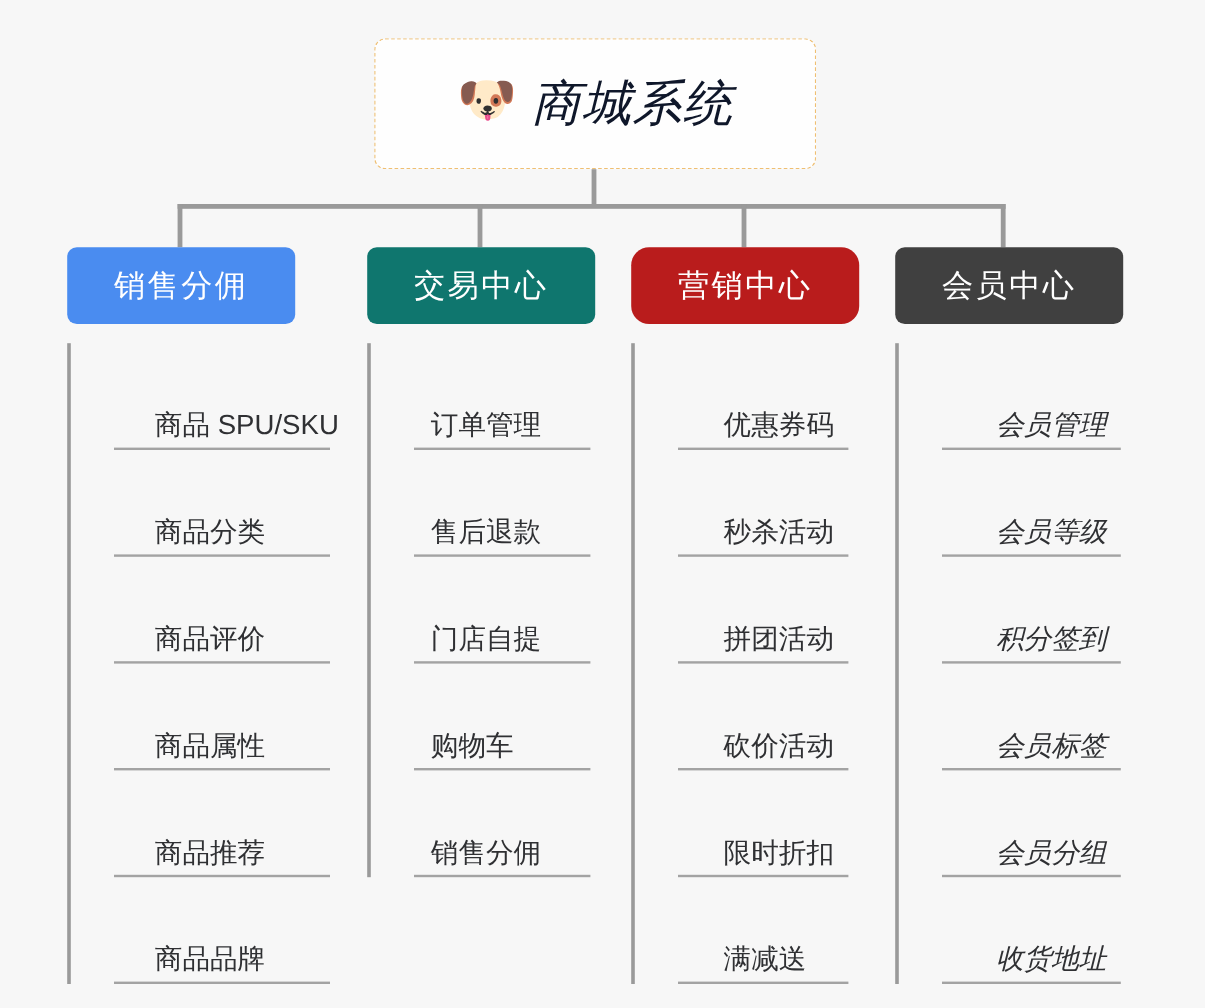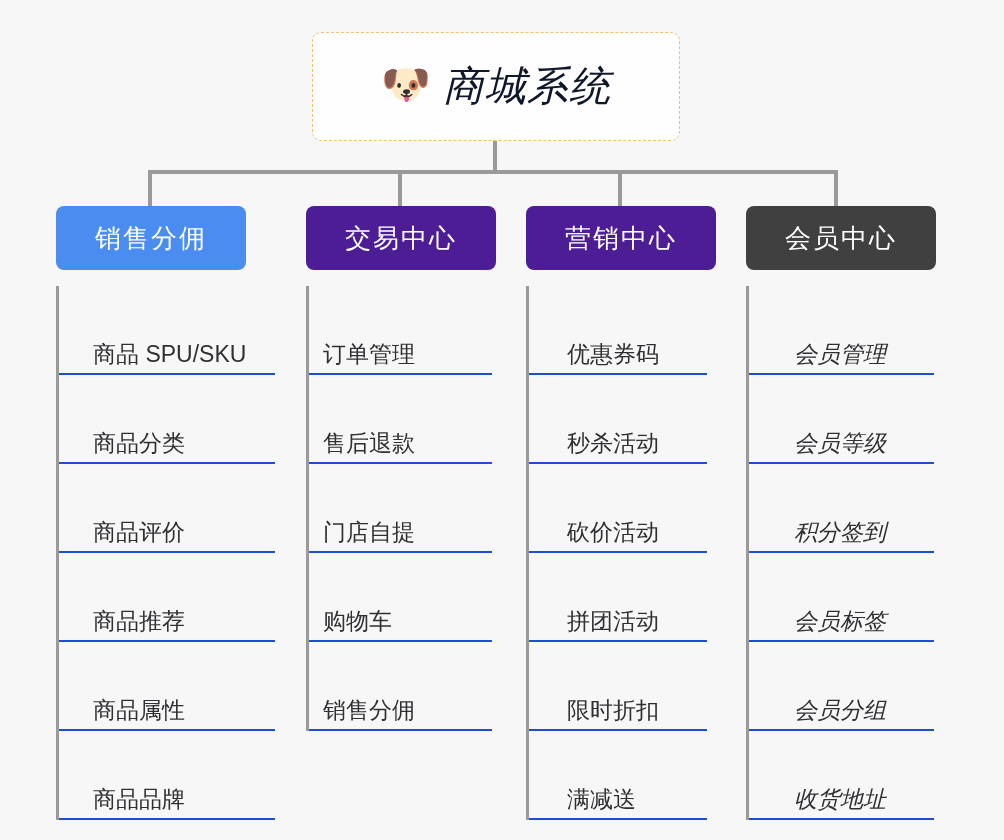--- a/index.html
+++ b/index.html
@@ -100,21 +100,22 @@
     position: relative;
     margin-top: 16px;
     border-left: 3px solid #9a9a9a;
   }
   .leaf {
     position: relative;
     height: 89px;
     box-sizing: border-box;
     display: flex;
     align-items: flex-end;
-    border-bottom: 2px solid #1d4ed8;
+    border-bottom: 2px solid #a3a3a3;
+    margin-left: 36px;
   }
   .leaf-label {
     font-size: 23px;
     color: #2f3033;
     white-space: nowrap;
     padding: 0 10px 6px 30px;
     line-height: 1.1;
   }
 
   
@@ -158,33 +159,33 @@
       <div class="leaf">
           <span class="leaf-label">商品 SPU/SKU</span>
         </div>
       <div class="leaf">
           <span class="leaf-label">商品分类</span>
         </div>
       <div class="leaf">
           <span class="leaf-label">商品评价</span>
         </div>
       <div class="leaf">
+          <span class="leaf-label">商品属性</span>
+        </div>
+      <div class="leaf">
           <span class="leaf-label">商品推荐</span>
         </div>
       <div class="leaf">
-          <span class="leaf-label">商品属性</span>
-        </div>
-      <div class="leaf">
           <span class="leaf-label">商品品牌</span>
         </div>
     </div>
   </div>
 
   <div class="column col-1">
-    <div class="cat-header" style="background:#4c1d95;text-align:right;">
+    <div class="cat-header" style="background:#0f766e;text-align:right;">
       <span>交易中心</span>
     </div>
     <div class="leaves">
       <div class="leaf">
           <span class="leaf-label">订单管理</span>
         </div>
       <div class="leaf">
           <span class="leaf-label">售后退款</span>
         </div>
       <div class="leaf">
@@ -193,35 +194,35 @@
       <div class="leaf">
           <span class="leaf-label">购物车</span>
         </div>
       <div class="leaf">
           <span class="leaf-label">销售分佣</span>
         </div>
     </div>
   </div>
 
   <div class="column col-2">
-    <div class="cat-header" style="background:#4c1d95;">
+    <div class="cat-header" style="background:#b91c1c;border-radius:15px;">
       <span>营销中心</span>
     </div>
     <div class="leaves">
       <div class="leaf">
           <span class="leaf-label">优惠券码</span>
         </div>
       <div class="leaf">
           <span class="leaf-label">秒杀活动</span>
         </div>
       <div class="leaf">
+          <span class="leaf-label">拼团活动</span>
+        </div>
+      <div class="leaf">
           <span class="leaf-label">砍价活动</span>
-        </div>
-      <div class="leaf">
-          <span class="leaf-label">拼团活动</span>
         </div>
       <div class="leaf">
           <span class="leaf-label">限时折扣</span>
         </div>
       <div class="leaf">
           <span class="leaf-label">满减送</span>
         </div>
     </div>
   </div>
 

